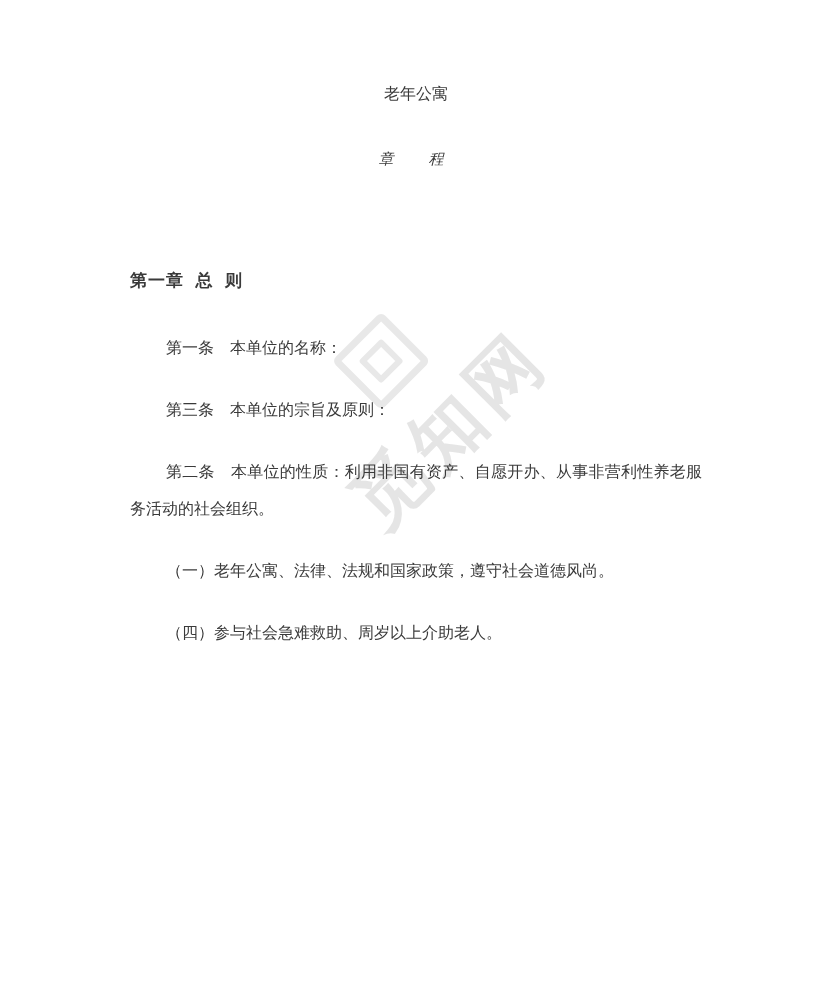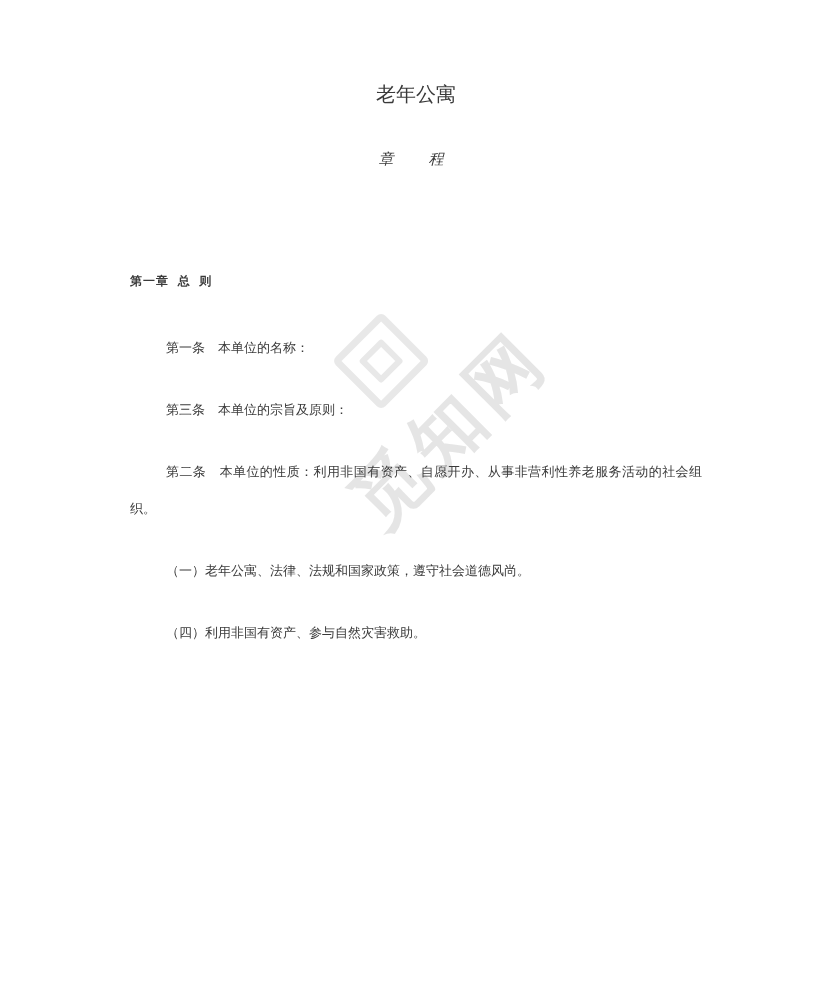--- a/index.html
+++ b/index.html
@@ -18,46 +18,46 @@
   }
   .content {
     position: absolute;
     left: 130px;
     top: 84px;
     width: 572px;
     z-index: 2;
   }
   .doc-title {
     text-align: center;
-    font-size: 20px;
+    font-size: 16px;
     font-weight: normal;
     line-height: 20px;
     margin: 0 0 45px 0;
     white-space: pre-wrap;
   }
   .doc-subtitle {
     text-align: center;
     font-size: 15px;
     font-weight: normal;
     line-height: 20px;
     letter-spacing: 10px;
     margin: 0 0 100px 0;
     white-space: pre-wrap;
     font-style: italic;
   }
   .chapter-heading {
-    font-size: 12px;
+    font-size: 17px;
     font-weight: bold;
     line-height: 24px;
     margin: 0 0 36px 0;
     white-space: pre-wrap;
     letter-spacing: 1px;
   }
   .body-text p {
-    font-size: 13px;
+    font-size: 16px;
     line-height: 37px;
     margin: 0 0 25px 0;
     text-indent: 36px;
     text-align: justify;
   }
   .watermark {
     position: absolute;
     left: 420px;
     top: 400px;
     transform: translate(-50%, -50%) rotate(-45deg);
@@ -110,18 +110,18 @@
 
     <h2 class="doc-subtitle">章　程</h2>
 
     <h3 class="chapter-heading">第一章  总  则</h3>
 
     <div class="body-text">
       <p>第一条　本单位的名称：</p>
       <p>第三条　本单位的宗旨及原则：</p>
       <p>第二条　本单位的性质：利用非国有资产、自愿开办、从事非营利性养老服务活动的社会组织。</p>
       <p>（一）老年公寓、法律、法规和国家政策，遵守社会道德风尚。</p>
-      <p>（四）利用非国有资产、参与自然灾害救助。</p>
+      <p>（四）参与社会急难救助、周岁以上介助老人。</p>
     </div>
 
   </div>
 
 </div>
 
 </body></html>

